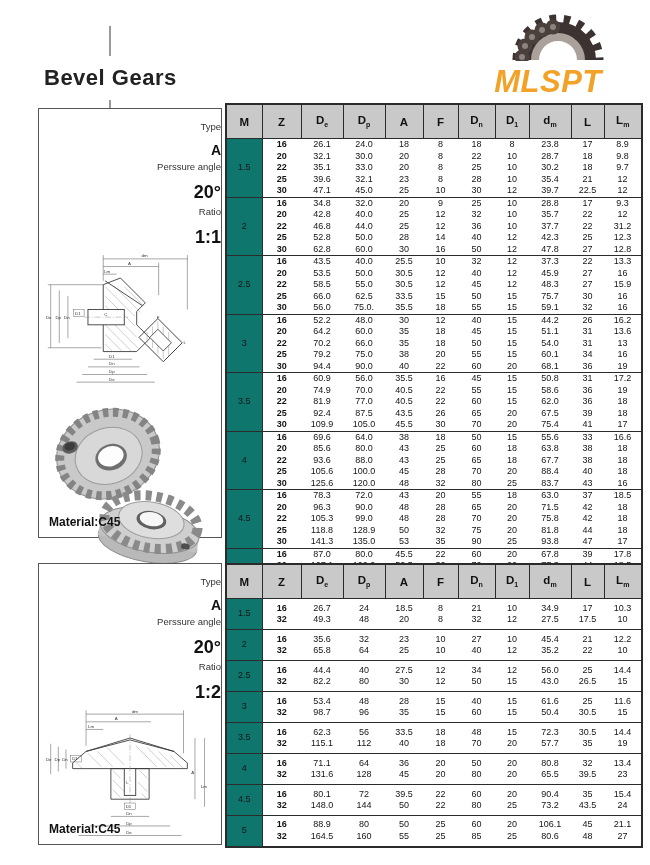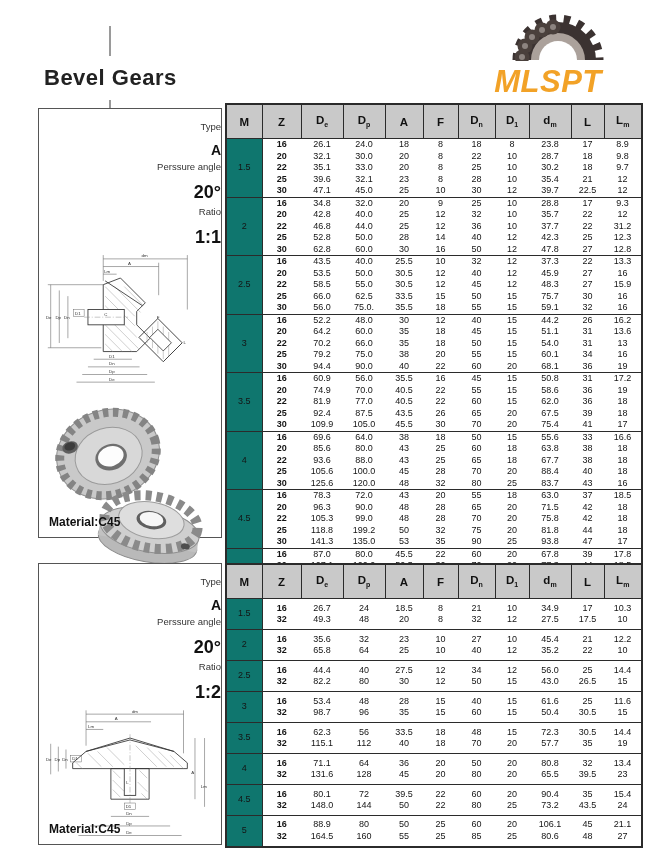--- a/index.html
+++ b/index.html
@@ -752,21 +752,21 @@
           <div class="cell-line">78.3</div>
           <div class="cell-line">96.3</div>
           <div class="cell-line">105.3</div>
           <div class="cell-line">118.8</div>
           <div class="cell-line">141.3</div>
         </td>
         <td>
           <div class="cell-line">72.0</div>
           <div class="cell-line">90.0</div>
           <div class="cell-line">99.0</div>
-          <div class="cell-line">199.2</div>
+          <div class="cell-line">128.9</div>
           <div class="cell-line">135.0</div>
         </td>
         <td>
           <div class="cell-line">43</div>
           <div class="cell-line">48</div>
           <div class="cell-line">48</div>
           <div class="cell-line">50</div>
           <div class="cell-line">53</div>
         </td>
         <td>

